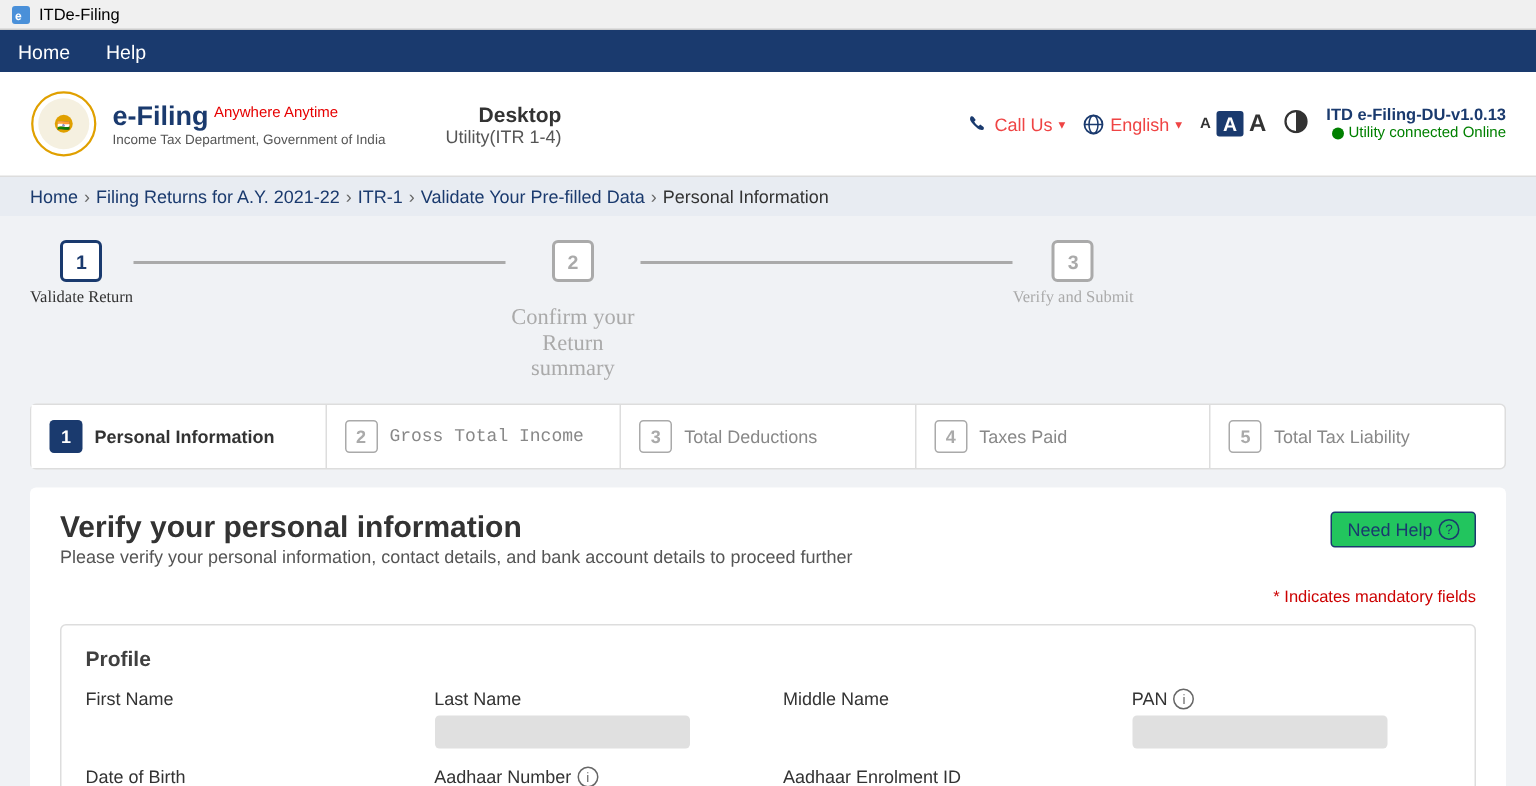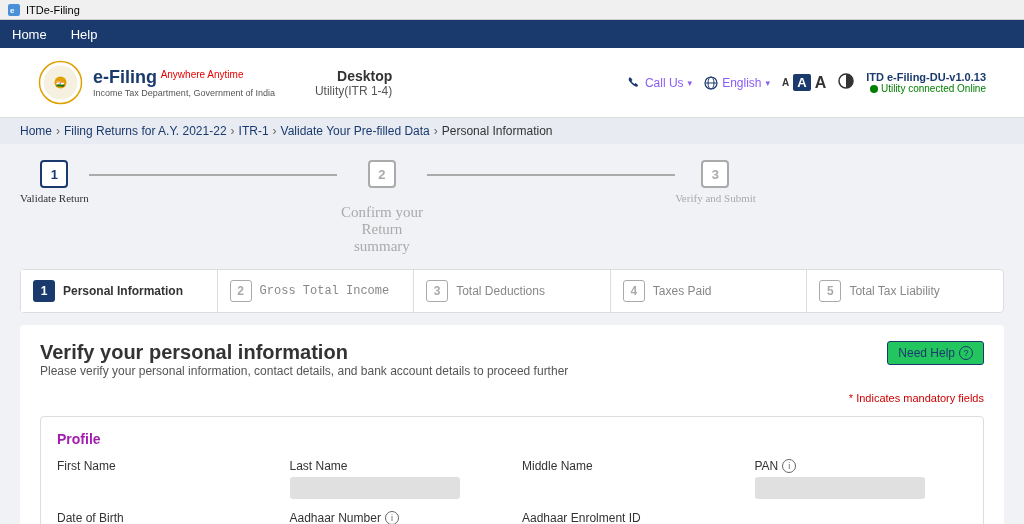--- a/index.html
+++ b/index.html
@@ -29,21 +29,21 @@
     .menu-item {
       color: white;
       font-size: 13px;
       cursor: pointer;
       padding: 2px 4px;
     }
 
     
     .header {
       background: white;
-      padding: 8px 38px;
+      padding: 8px 20px;
       display: flex;
       align-items: center;
       border-bottom: 1px solid #ddd;
       height: 70px;
     }
     .logo-area {
       display: flex;
       align-items: center;
       gap: 10px;
       flex: 0 0 auto;
@@ -59,21 +59,21 @@
     .header-right {
       margin-left: auto;
       display: flex;
       align-items: center;
       gap: 12px;
     }
     .header-btn {
       display: flex;
       align-items: center;
       gap: 4px;
-      color: #8b5cf6;
+      color: #ef4444;
       font-size: 12px;
       cursor: pointer;
       border: none;
       background: none;
     }
     .header-btn svg { width: 14px; height: 14px; }
     .font-btns { display: flex; align-items: center; gap: 4px; }
     .font-btn {
       background: none;
       border: none;
@@ -215,21 +215,21 @@
     }
     .page-desc { font-size: 12px; color: #555; margin-bottom: 6px; }
     .mandatory-note { text-align: right; font-size: 11px; color: #c00; margin-bottom: 12px; }
 
     
     .profile-card {
       border: 1px solid #ddd;
       border-radius: 4px;
       padding: 14px 16px;
     }
-    .profile-title { font-size: 14px; font-weight: bold; color: #a21caf; margin-bottom: 12px; }
+    .profile-title { font-size: 14px; font-weight: bold; color: #404040; margin-bottom: 12px; }
     .profile-row {
       display: flex;
       gap: 20px;
       margin-bottom: 12px;
     }
     .profile-field {
       flex: 1;
       display: flex;
       flex-direction: column;
       gap: 4px;

